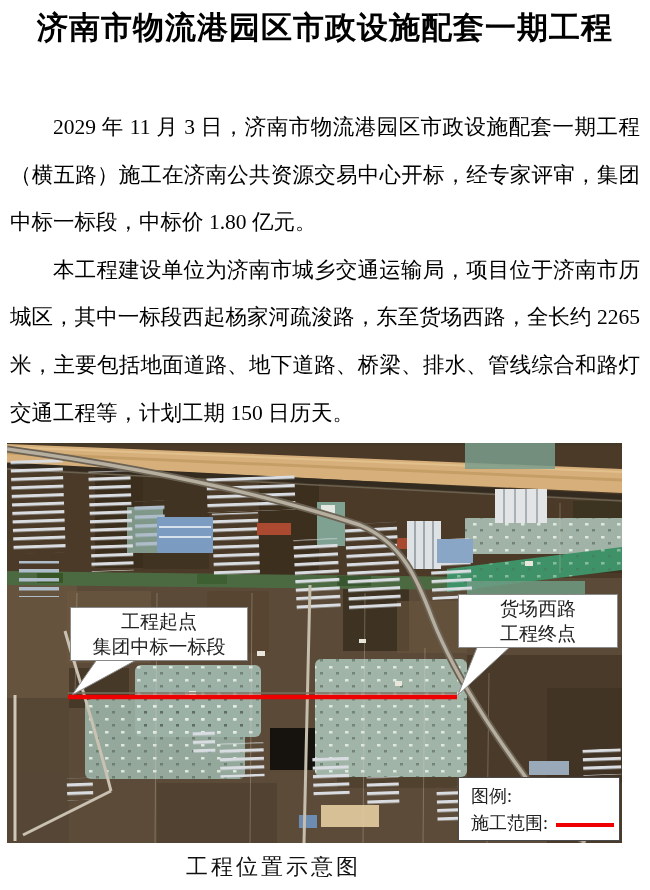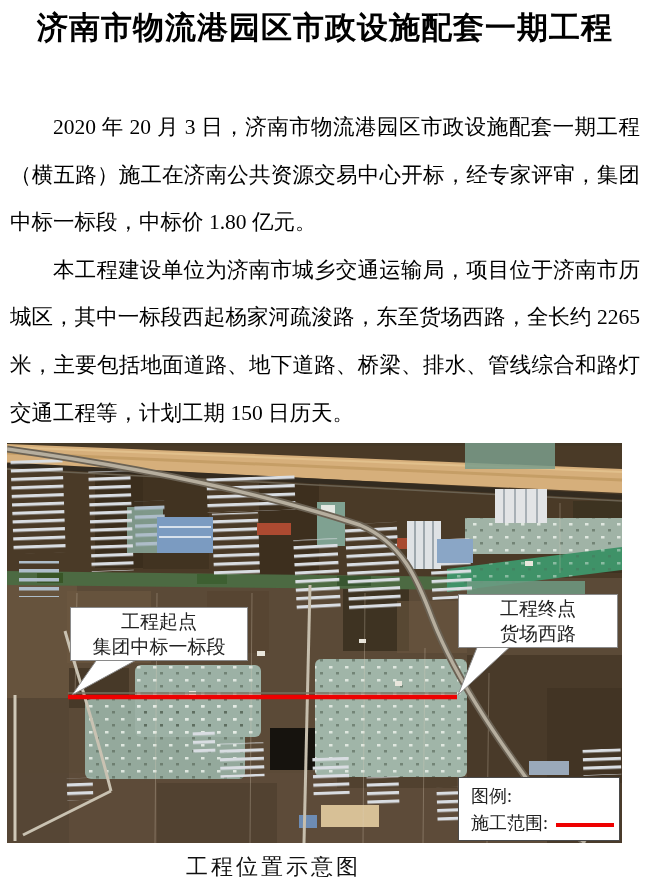--- a/index.html
+++ b/index.html
@@ -42,21 +42,21 @@
 </head>
 <body>
 
 <div class="page">
 
   <div class="title">
     <div>济南市物流港园区市政设施配套一期工程</div>
   </div>
 
   <div class="bodytext">
-    <p>2020 年 20 月 3 日，济南市物流港园区市政设施配套一期工程（横五路）施工在济南公共资源交易中心开标，经专家评审，集团中标一标段，中标价 1.80 亿元。</p>
+    <p>2029 年 11 月 3 日，济南市物流港园区市政设施配套一期工程（横五路）施工在济南公共资源交易中心开标，经专家评审，集团中标一标段，中标价 1.80 亿元。</p>
     <p>本工程建设单位为济南市城乡交通运输局，项目位于济南市历城区，其中一标段西起杨家河疏浚路，东至货场西路，全长约 2265 米，主要包括地面道路、地下道路、桥梁、排水、管线综合和路灯交通工程等，计划工期 150 日历天。</p>
   </div>
 
   <div class="mapwrap">
     <svg width="615" height="400" viewBox="0 0 615 400">
       <defs>
         <pattern id="gh" width="11" height="8.5" patternUnits="userSpaceOnUse">
           <rect width="11" height="3.2" fill="#d9dde2"></rect>
         </pattern>
         <pattern id="ghb" width="11" height="9" patternUnits="userSpaceOnUse">
@@ -201,22 +201,22 @@
       <line x1="61" y1="254" x2="450" y2="254" stroke="#ee0000" stroke-width="4.5"></line>
     </svg>
   </div>
 
   <div class="callout callout-start">
     <div>工程起点</div>
     <div>集团中标一标段</div>
   </div>
 
   <div class="callout callout-end">
+    <div>货场西路</div>
     <div>工程终点</div>
-    <div>货场西路</div>
   </div>
 
   <div class="legendbox">
     <div>图例:</div>
     <div>
       <span>施工范围:</span><span class="legend-sample"></span>
     </div>
   </div>
 
   <div class="caption">工程位置示意图</div>

